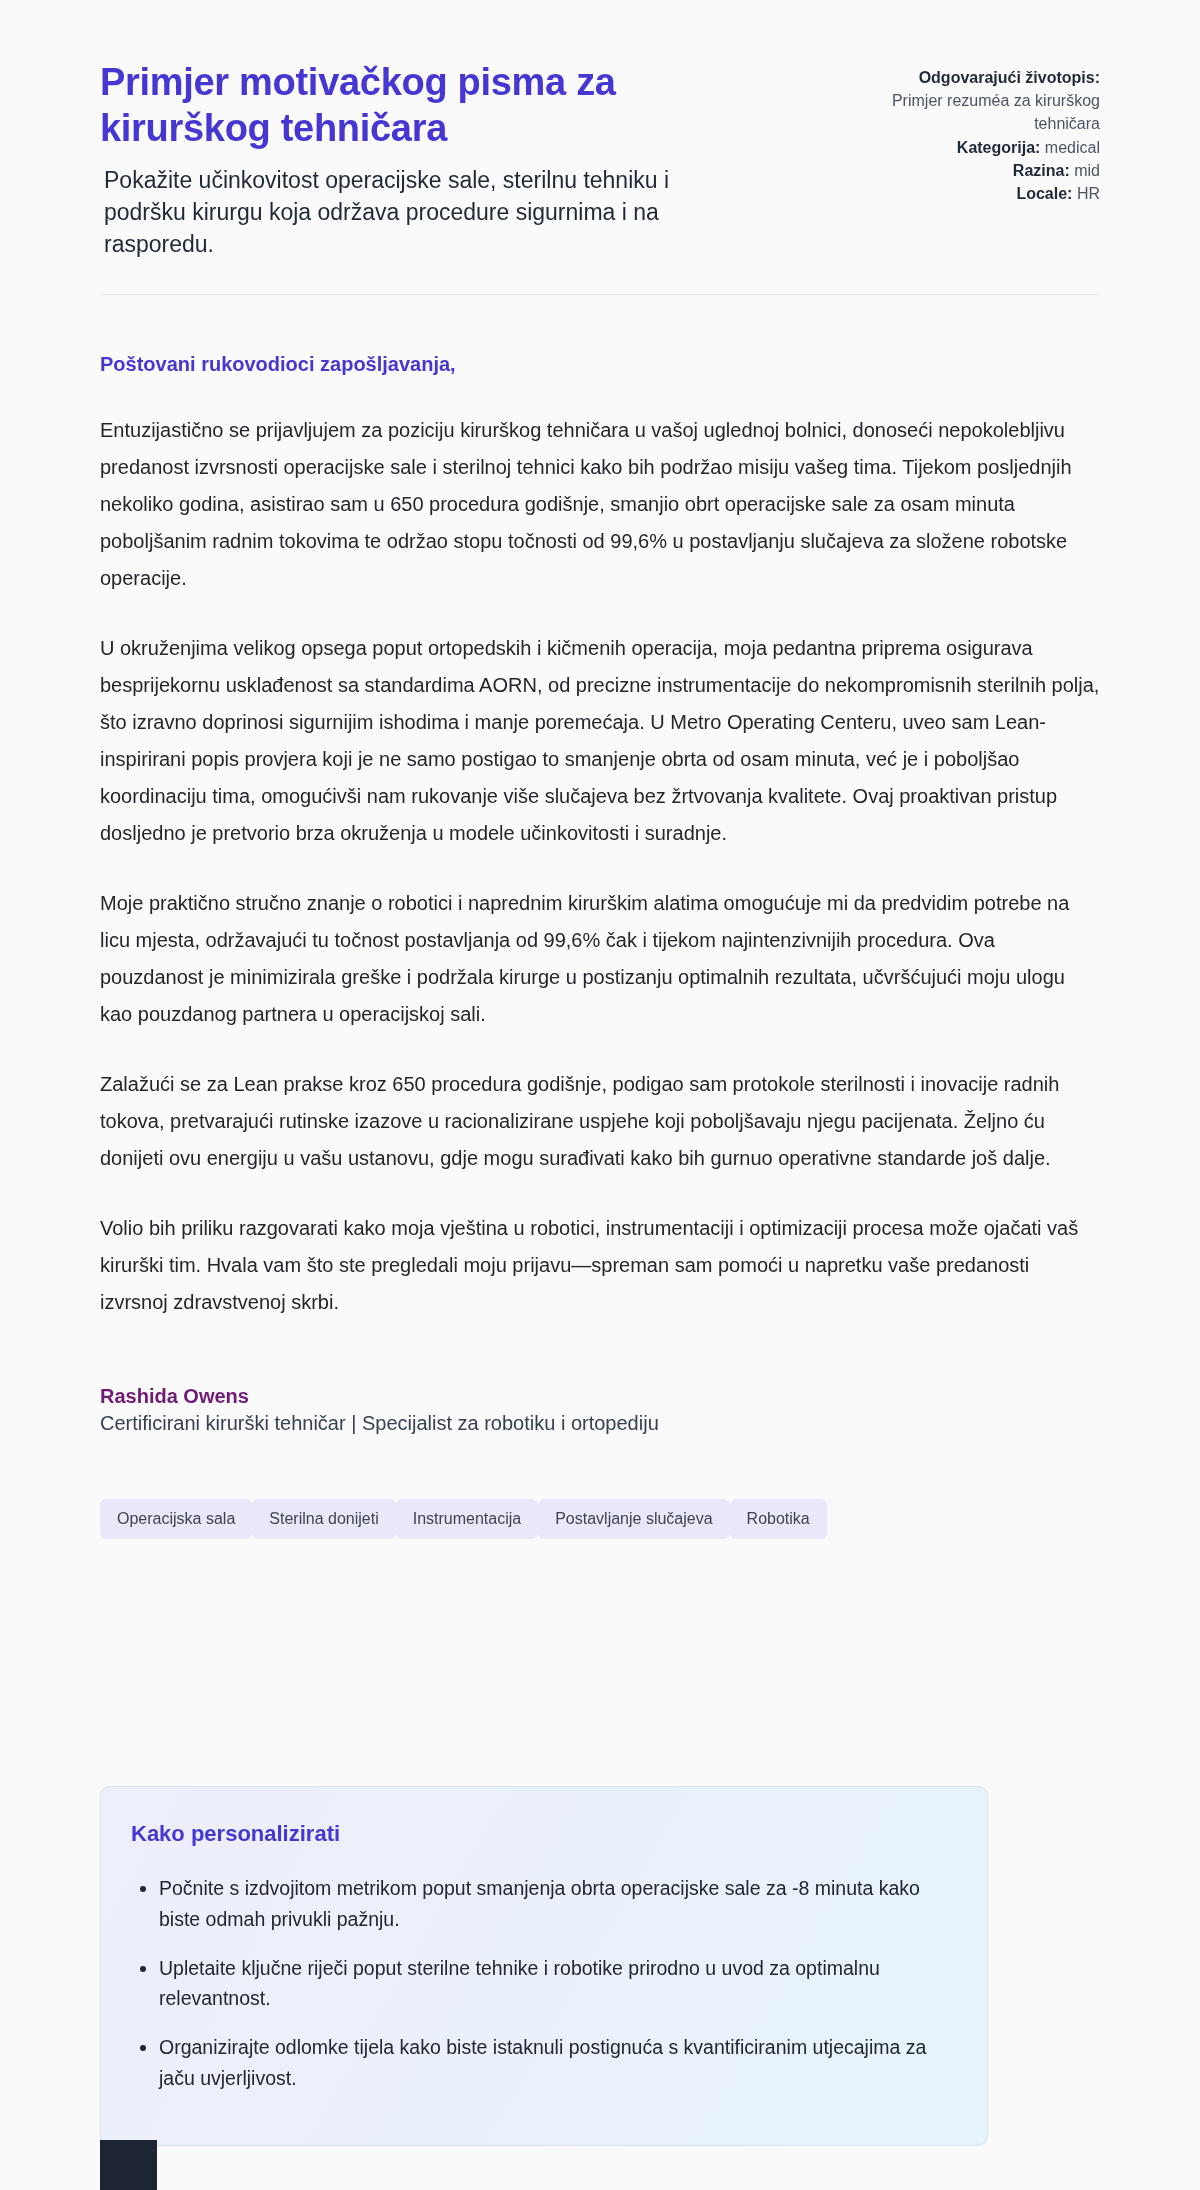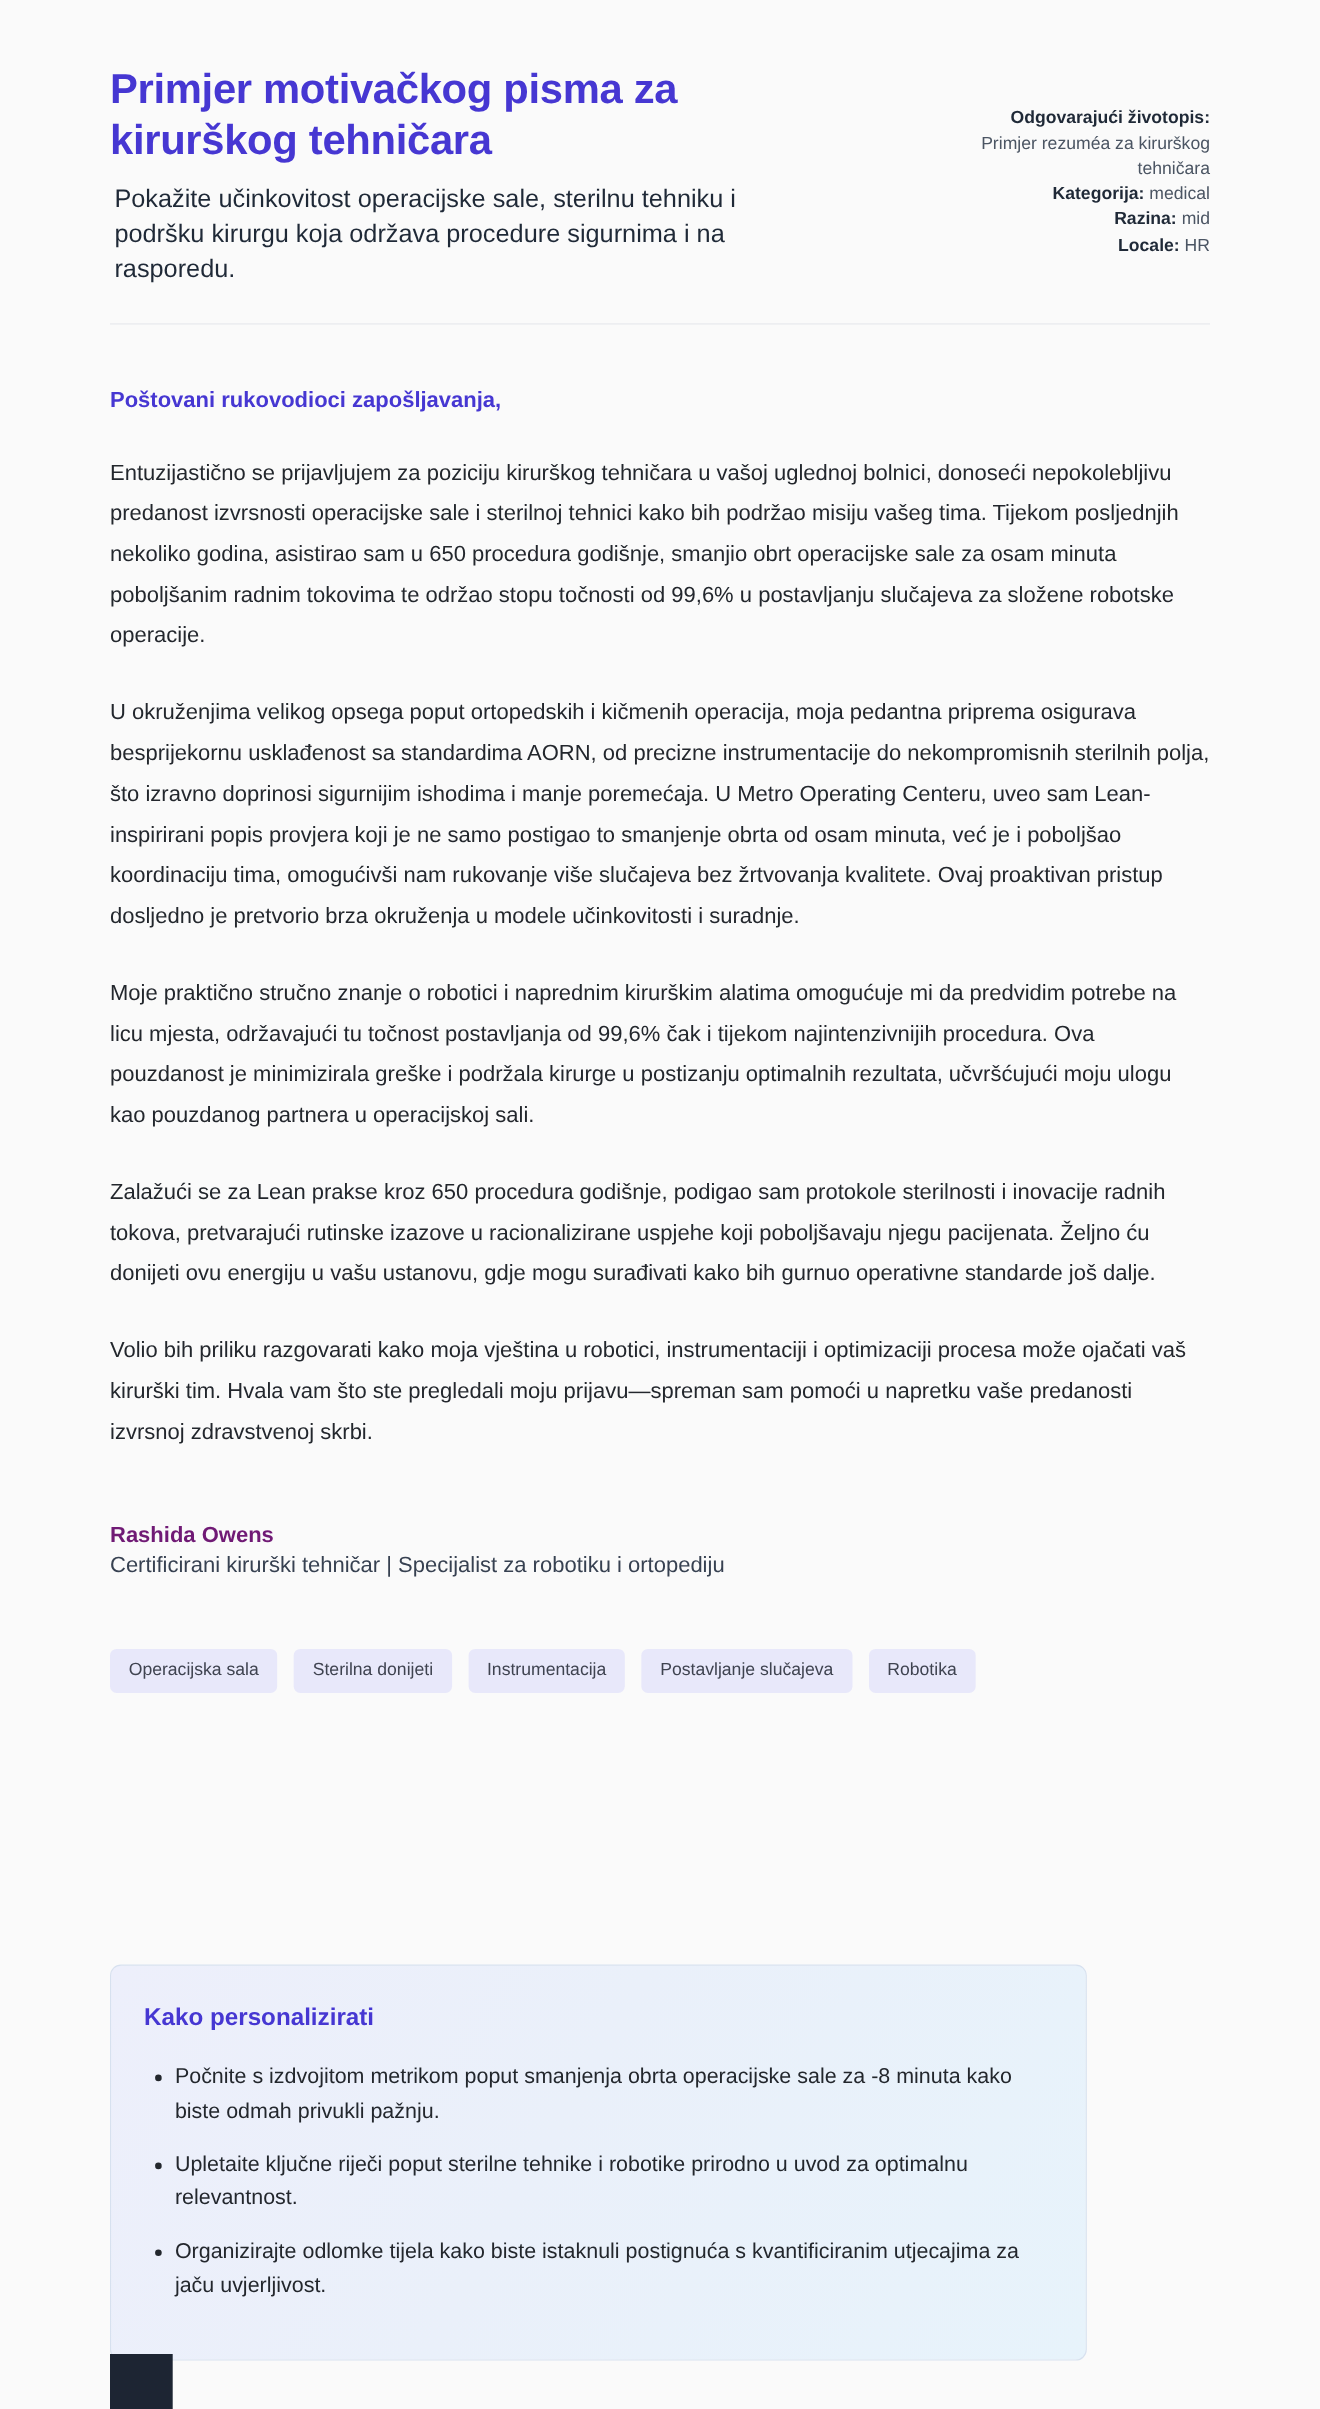--- a/index.html
+++ b/index.html
@@ -8,21 +8,21 @@
 
   .page {
     width: 1200px; height: 2190px;
     margin: 0 auto;
     background: #fafafa;
     position: relative;
     overflow: hidden;
   }
   .container { width: 1000px; margin: 0 auto; padding-top: 60px; }
 
-  .header { display: flex; justify-content: space-between; align-items: center; gap: 40px; }
+  .header { display: flex; justify-content: space-between; align-items: flex-start; gap: 40px; }
   .header-left { width: 630px; }
   .page-title {
     margin: 0 0 14px;
     font-size: 38px; line-height: 1.2; font-weight: 700;
     color: #4637d2; letter-spacing: -0.3px;
   }
   .page-subtitle {
     margin: 4px;
     font-size: 23px; line-height: 1.38; font-weight: 400;
     color: #1f2937;
@@ -44,21 +44,21 @@
   .letter-body { margin-top: 36px; }
   .letter-body p {
     margin: 0 0 33px;
     font-size: 20px; line-height: 1.85;
     color: #23272d;
   }
 
   .sig-name { margin: 64px 0 0; font-size: 20px; font-weight: 700; color: #701a75; }
   .sig-title { margin: 4px 0 0; font-size: 20px; color: #374151; }
 
-  .tags { margin-top: 64px; display: flex; gap: 15px; flex-wrap: wrap; }
+  .tags { margin-top: 64px; display: flex; gap: 0; flex-wrap: wrap; }
   .tag {
     background: #e8e8fa; color: #3f4350;
     font-size: 16px; line-height: 1;
     padding: 12px 17px; border-radius: 6px;
     cursor: pointer;
   }
 
   .callout {
     position: absolute; left: 100px; top: 1786px; width: 888px;
     min-height: 360px;

